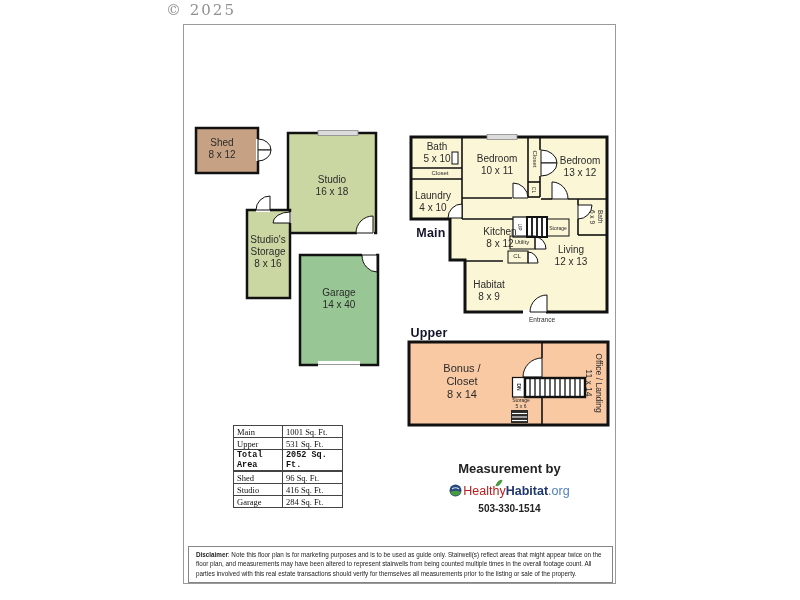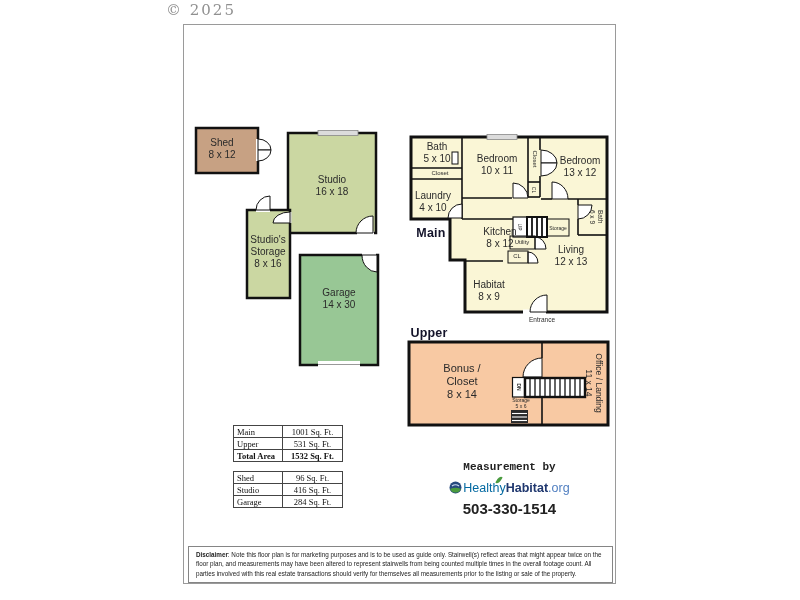--- a/index.html
+++ b/index.html
@@ -18,32 +18,32 @@
   .lbl .rl,.lbl .dims{display:block;white-space:pre-line;}
   .sm{font-size:6px;}
   .xs{font-size:5px;}
   .md{font-size:6.5px;}
   .vert{writing-mode:vertical-rl;}
   .floor-tag{font-weight:bold;font-size:12.5px;color:#14142a;letter-spacing:.2px;}
   .areatbl{position:absolute;border-collapse:collapse;font-family:"Liberation Serif",serif;
            font-size:8.5px;color:#111;}
   .areatbl td{border:1px solid #444;padding:0 3px;height:11px;}
   .areatbl td.key{width:42px;text-align:left;}
-  .areatbl td.val{width:53px;text-align:center;}
-  .areatbl tr.total td{font-weight:bold;}
+  .areatbl td.val{width:53px;text-align:left;}
+  .areatbl tr.total td{font-weight:bold;font-family:Liberation Mono, monospace;}
   .measure{position:absolute;left:437px;top:461px;width:145px;text-align:center;color:#222;}
-  .mcap{font-size:11px;font-weight:600;font-family:Liberation Mono, monospace;}
+  .mcap{font-size:13px;font-weight:600;}
   .brand{position:relative;margin-top:8px;font-size:12.5px;display:inline-block;}
   .brand .globe{vertical-align:-2px;margin-right:1px;}
-  .brand .healthy{color:#0369a1;}
+  .brand .healthy{color:#b91c1c;}
   .brand .habitat{color:#20386f;font-weight:bold;}
   .brand .tld{color:#4f7ec0;}
   .brand .leaf{position:absolute;left:48px;top:-5px;width:4px;height:8px;background:#4a9b3f;
                border-radius:80% 0 80% 0;transform:rotate(28deg);}
-  .phone{margin-top:4px;font-size:15px;font-weight:600;}
+  .phone{margin-top:4px;font-size:10px;font-weight:600;}
   .disclaimer{position:absolute;left:188px;top:546px;width:409px;height:29px;
               border:1px solid #858585;padding:3px 7px;font-size:6.3px;line-height:1.5;
               color:#222;text-align:left;}
   .disclaimer .dlabel{font-weight:bold;}
 </style>
 </head>
 <body>
 
 <div id="page">
 
@@ -149,21 +149,21 @@
       <line x1="512" y1="413.5" x2="527" y2="413.5"></line>
       <line x1="512" y1="417" x2="527" y2="417"></line>
       <line x1="512" y1="420.5" x2="527" y2="420.5"></line>
     </g>
   </svg>
 
   <div class="lbl" style="left:222px;top:149px"><span class="rl">Shed</span><span class="dims">8 x 12</span></div>
   <div class="lbl" style="left:332px;top:186px"><span class="rl">Studio</span><span class="dims">16 x 18</span></div>
   <div class="lbl" style="left:268px;top:252px"><span class="rl">Studio's
 Storage</span><span class="dims">8 x 16</span></div>
-  <div class="lbl" style="left:339px;top:299px"><span class="rl">Garage</span><span class="dims">14 x 30</span></div>
+  <div class="lbl" style="left:339px;top:299px"><span class="rl">Garage</span><span class="dims">14 x 40</span></div>
 
   <div class="lbl floor-tag" style="left:431px;top:233px">Main</div>
   <div class="lbl" style="left:437px;top:153px"><span class="rl">Bath</span><span class="dims">5 x 10</span></div>
   <div class="lbl sm" style="left:440px;top:173.5px">Closet</div>
   <div class="lbl" style="left:433px;top:202px"><span class="rl">Laundry</span><span class="dims">4 x 10</span></div>
   <div class="lbl" style="left:497px;top:165px"><span class="rl">Bedroom</span><span class="dims">10 x 11</span></div>
   <div class="lbl vert sm" style="left:534px;top:159px">Closet</div>
   <div class="lbl vert xs" style="left:534px;top:190px">CL</div>
   <div class="lbl" style="left:580px;top:167px"><span class="rl">Bedroom</span><span class="dims">13 x 12</span></div>
   <div class="lbl vert md" style="left:596px;top:217px"><span class="rl">Bath</span><span class="dims">6 x 9</span></div>
@@ -188,21 +188,21 @@
         <tr>
           <td class="key">Main</td>
           <td class="val">1001 Sq. Ft.</td>
         </tr>
     <tr>
           <td class="key">Upper</td>
           <td class="val">531 Sq. Ft.</td>
         </tr>
     <tr class="total">
           <td class="key">Total Area</td>
-          <td class="val">1532 Sq. Ft.</td>
+          <td class="val">2052 Sq. Ft.</td>
         </tr>
   </tbody>
     </table>
   <table class="areatbl" style="left:233px;top:471px">
     <tbody>
         <tr>
           <td class="key">Shed</td>
           <td class="val">96 Sq. Ft.</td>
         </tr>
     <tr>

